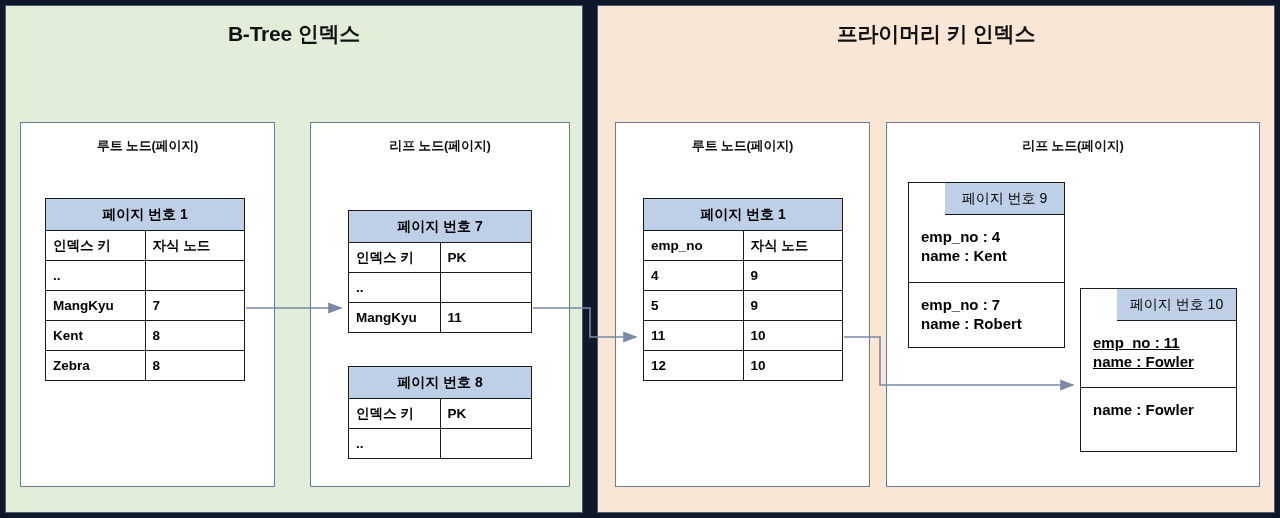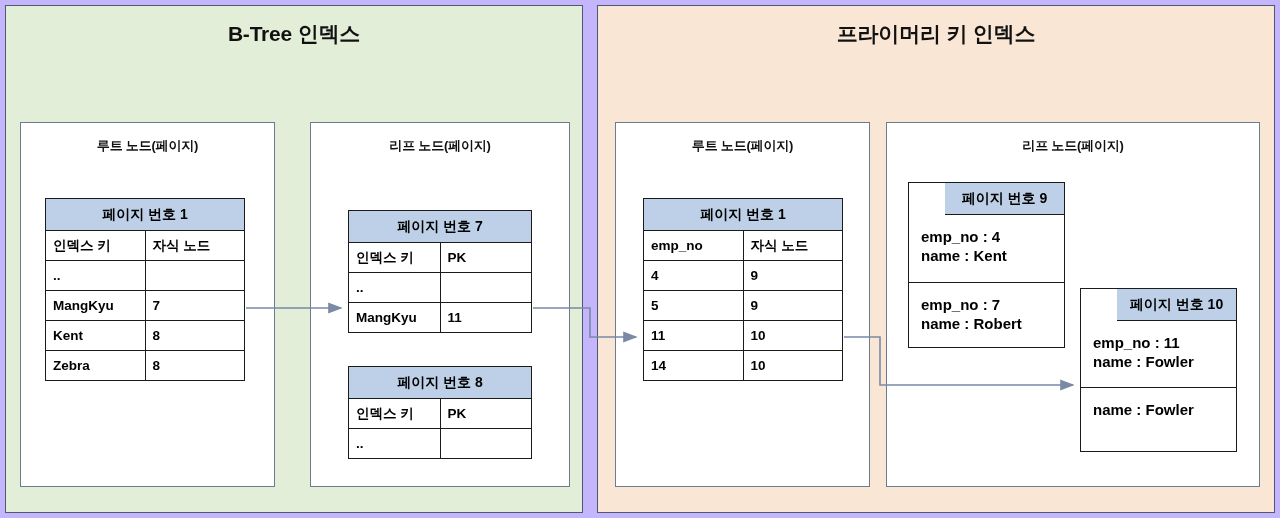--- a/index.html
+++ b/index.html
@@ -9,21 +9,21 @@
   }
   body {
     font-family: "Liberation Sans", "DejaVu Sans", sans-serif;
     -webkit-font-smoothing: antialiased;
   }
   #canvas {
     position: relative;
     width: 1280px;
     height: 518px;
     overflow: hidden;
-    background: #c4b5fd;
+    background: #0f172a;
   }
 
   
   .panel {
     position: absolute;
     border: 1px solid #4a5a70;
     box-sizing: border-box;
   }
   #panel-btree {
     left: 5px;  top: 5px;  width: 578px; height: 508px;
@@ -100,21 +100,21 @@
     background: #ffffff;
     box-sizing: border-box;
   }
   .recbox .rhdr {
     background: #bdd0e7;
     border-bottom: 1.5px solid #1b1b1b;
     height: 31px;
     line-height: 31px;
     text-align: center;
     font-size: 14px;
-    font-weight: bold;
+    font-weight: normal;
     color: #000;
     margin-left: 36px;
   }
   .recbox .rrow {
     padding: 12px 0 12px 12px;
     font-size: 15px;
     font-weight: bold;
     color: #000;
     line-height: 19px;
     box-sizing: border-box;
@@ -234,21 +234,21 @@
     </tr>
     <tr>
       <td class="cell">5</td>
       <td class="cell">9</td>
     </tr>
     <tr>
       <td class="cell">11</td>
       <td class="cell">10</td>
     </tr>
     <tr>
-      <td class="cell">14</td>
+      <td class="cell">12</td>
       <td class="cell">10</td>
     </tr>
   </tbody>
     </table>
 
   <div class="nodebox" style="left:886px; top:122px; width:374px; height:365px;">
     <div class="nodebox-title">리프 노드(페이지)</div>
   </div>
 
   <div class="recbox" style="left:908px; top:182px; width:157px; height:166px;">
@@ -258,21 +258,21 @@
       <div>name : Kent</div>
     </div>
     <div class="rrow" style="height:67px;">
       <div>emp_no : 7</div>
       <div>name : Robert</div>
     </div>
   </div>
 
   <div class="recbox" style="left:1080px; top:288px; width:157px; height:164px;">
     <div class="rhdr">페이지 번호 10</div>
-    <div class="rrow" style="height:66px;">
+    <div class="rrow" style="height:66px;text-decoration:underline;">
       <div>emp_no : 11</div>
       <div>name : Fowler</div>
     </div>
     <div class="rrow" style="height:66px;">
       <div>name : Fowler</div>
     </div>
   </div>
 
   <svg class="conn" style="left:0; top:0; width:1280px; height:518px;" viewBox="0 0 1280 518">
     <defs>

